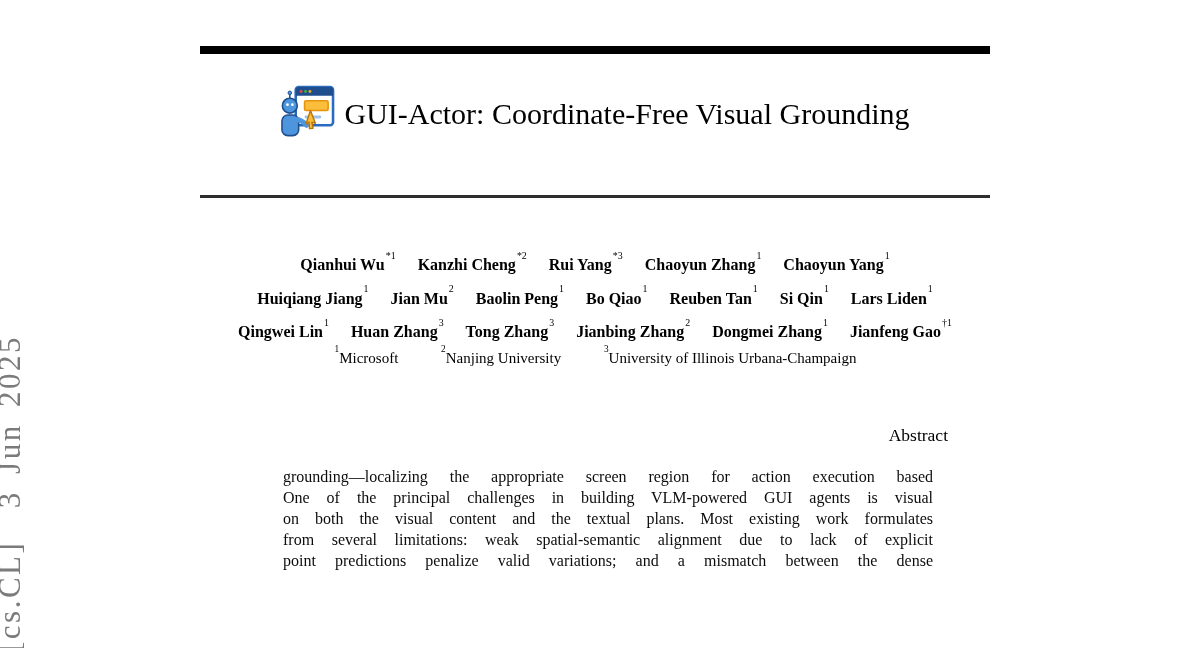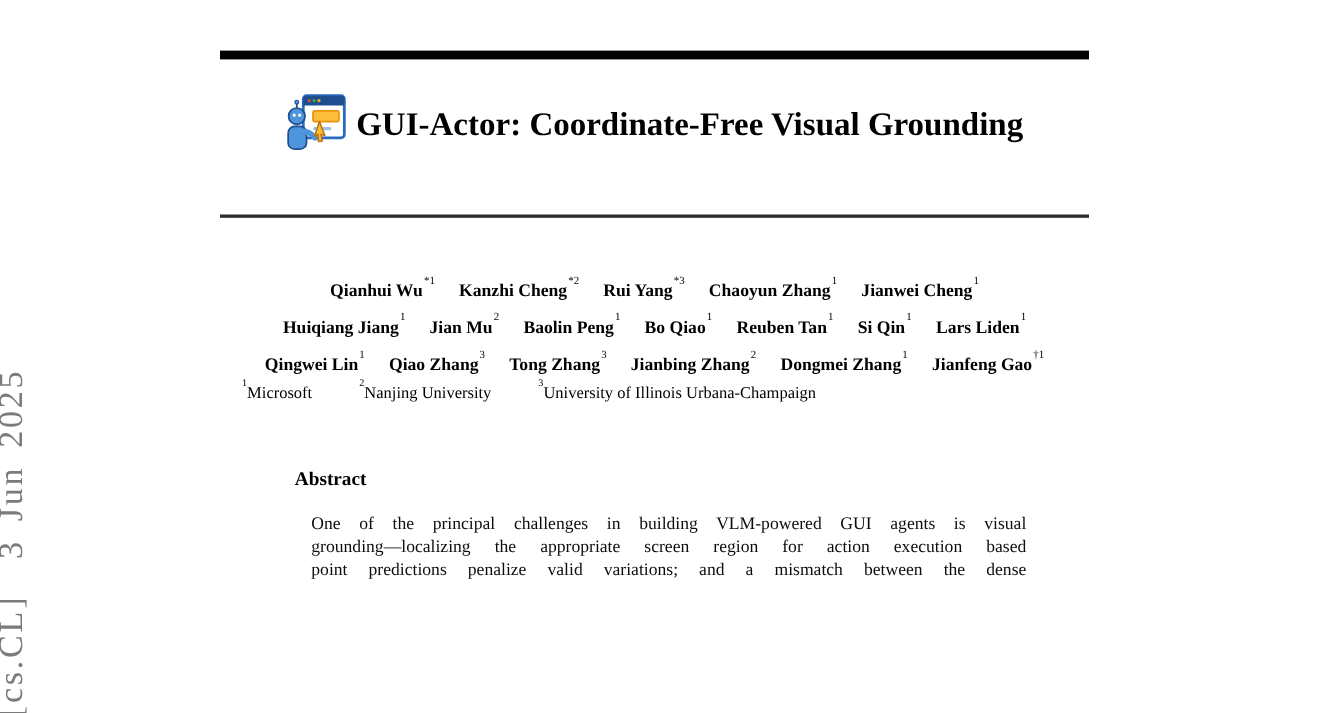--- a/index.html
+++ b/index.html
@@ -13,21 +13,21 @@
   .page {
     position: absolute; left: 200px; top: 0;
     width: 790px; height: 648px;
   }
   .topbar {
     position: absolute; top: 46px; left: 0;
     width: 100%; height: 8px; background: #000;
   }
   .title-block {
     position: absolute; top: 84px; left: 0; width: 100%;
-    font-weight: bold; font-size: 30px; line-height: 37px;
+    font-weight: normal; font-size: 30px; line-height: 37px;
     text-align: left; color: #000;
   }
   .title-line1 {
     display: flex; justify-content: center; align-items: center; gap: 9px;
   }
   .title-icon { width: 55px; height: 59px; flex: none; }
   .rule {
     position: absolute; top: 195px; left: 0;
     width: 100%; height: 3px; background: #2d2d2d;
   }
@@ -36,26 +36,26 @@
     text-align: center; font-weight: bold; font-size: 16px;
   }
   .authors .row { line-height: 29px; white-space: nowrap; }
   .author { margin: 14px 9px; white-space: nowrap; }
   sup.mark {
     font-size: 62%; font-weight: normal;
     position: relative; top: -0.5em; margin-left: 1px;
   }
   .affils {
     position: absolute; top: 343px; left: 0; width: 100%;
-    text-align: left; font-size: 15px; line-height: 22px;
+    text-align: center; font-size: 15px; line-height: 22px;
   }
   .affil { margin: 0 19px; white-space: nowrap; }
   .abs-heading {
-    position: absolute; top: 423px; left: 68px; width: 650px;
-    text-align: left; font-size: 17.5px; font-weight: bold; line-height: 24px;
+    position: absolute; top: 423px; left: 98px; width: 650px;
+    text-align: right; font-size: 17.5px; font-weight: normal; line-height: 24px;
   }
   .abs-body {
     position: absolute; top: 466px; left: 83px; width: 650px;
     font-size: 16px; line-height: 21px; color: #0c0c0c;
   }
   .abs-line { text-align: justify; text-align-last: justify; }
   .arxiv-side {
     position: absolute; left: 28px; bottom: -4px;
     transform: rotate(-90deg); transform-origin: left bottom;
     font-size: 31px; line-height: 36px;
@@ -100,48 +100,50 @@
   </div>
 
   <div class="rule"></div>
 
   <div class="authors">
     <div class="row">
       <span class="author"><span>Qianhui Wu</span><sup class="mark">*1</sup></span>
       <span class="author"><span>Kanzhi Cheng</span><sup class="mark">*2</sup></span>
       <span class="author"><span>Rui Yang</span><sup class="mark">*3</sup></span>
       <span class="author"><span>Chaoyun Zhang</span><sup class="mark">1</sup></span>
-      <span class="author"><span>Jianwei Cheng</span><sup class="mark">1</sup></span>
+      <span class="author"><span>Chaoyun Yang</span><sup class="mark">1</sup></span>
     </div>
     <div class="row">
       <span class="author"><span>Huiqiang Jiang</span><sup class="mark">1</sup></span>
       <span class="author"><span>Jian Mu</span><sup class="mark">2</sup></span>
       <span class="author"><span>Baolin Peng</span><sup class="mark">1</sup></span>
       <span class="author"><span>Bo Qiao</span><sup class="mark">1</sup></span>
       <span class="author"><span>Reuben Tan</span><sup class="mark">1</sup></span>
       <span class="author"><span>Si Qin</span><sup class="mark">1</sup></span>
       <span class="author"><span>Lars Liden</span><sup class="mark">1</sup></span>
     </div>
     <div class="row">
       <span class="author"><span>Qingwei Lin</span><sup class="mark">1</sup></span>
-      <span class="author"><span>Qiao Zhang</span><sup class="mark">3</sup></span>
+      <span class="author"><span>Huan Zhang</span><sup class="mark">3</sup></span>
       <span class="author"><span>Tong Zhang</span><sup class="mark">3</sup></span>
       <span class="author"><span>Jianbing Zhang</span><sup class="mark">2</sup></span>
       <span class="author"><span>Dongmei Zhang</span><sup class="mark">1</sup></span>
       <span class="author"><span>Jianfeng Gao</span><sup class="mark">†1</sup></span>
     </div>
   </div>
 
   <div class="affils">
     <span class="affil"><sup class="mark">1</sup><span>Microsoft</span></span>
     <span class="affil"><sup class="mark">2</sup><span>Nanjing University</span></span>
     <span class="affil"><sup class="mark">3</sup><span>University of Illinois Urbana-Champaign</span></span>
   </div>
 
   <div class="abs-heading">Abstract</div>
 
   <div class="abs-body">
+    <div class="abs-line">grounding—localizing the appropriate screen region for action execution based</div>
     <div class="abs-line">One of the principal challenges in building VLM-powered GUI agents is visual</div>
-    <div class="abs-line">grounding—localizing the appropriate screen region for action execution based</div>
+    <div class="abs-line">on both the visual content and the textual plans. Most existing work formulates</div>
+    <div class="abs-line">from several limitations: weak spatial-semantic alignment due to lack of explicit</div>
     <div class="abs-line">point predictions penalize valid variations; and a mismatch between the dense</div>
   </div>
 
 </div>
 
 </body></html>

